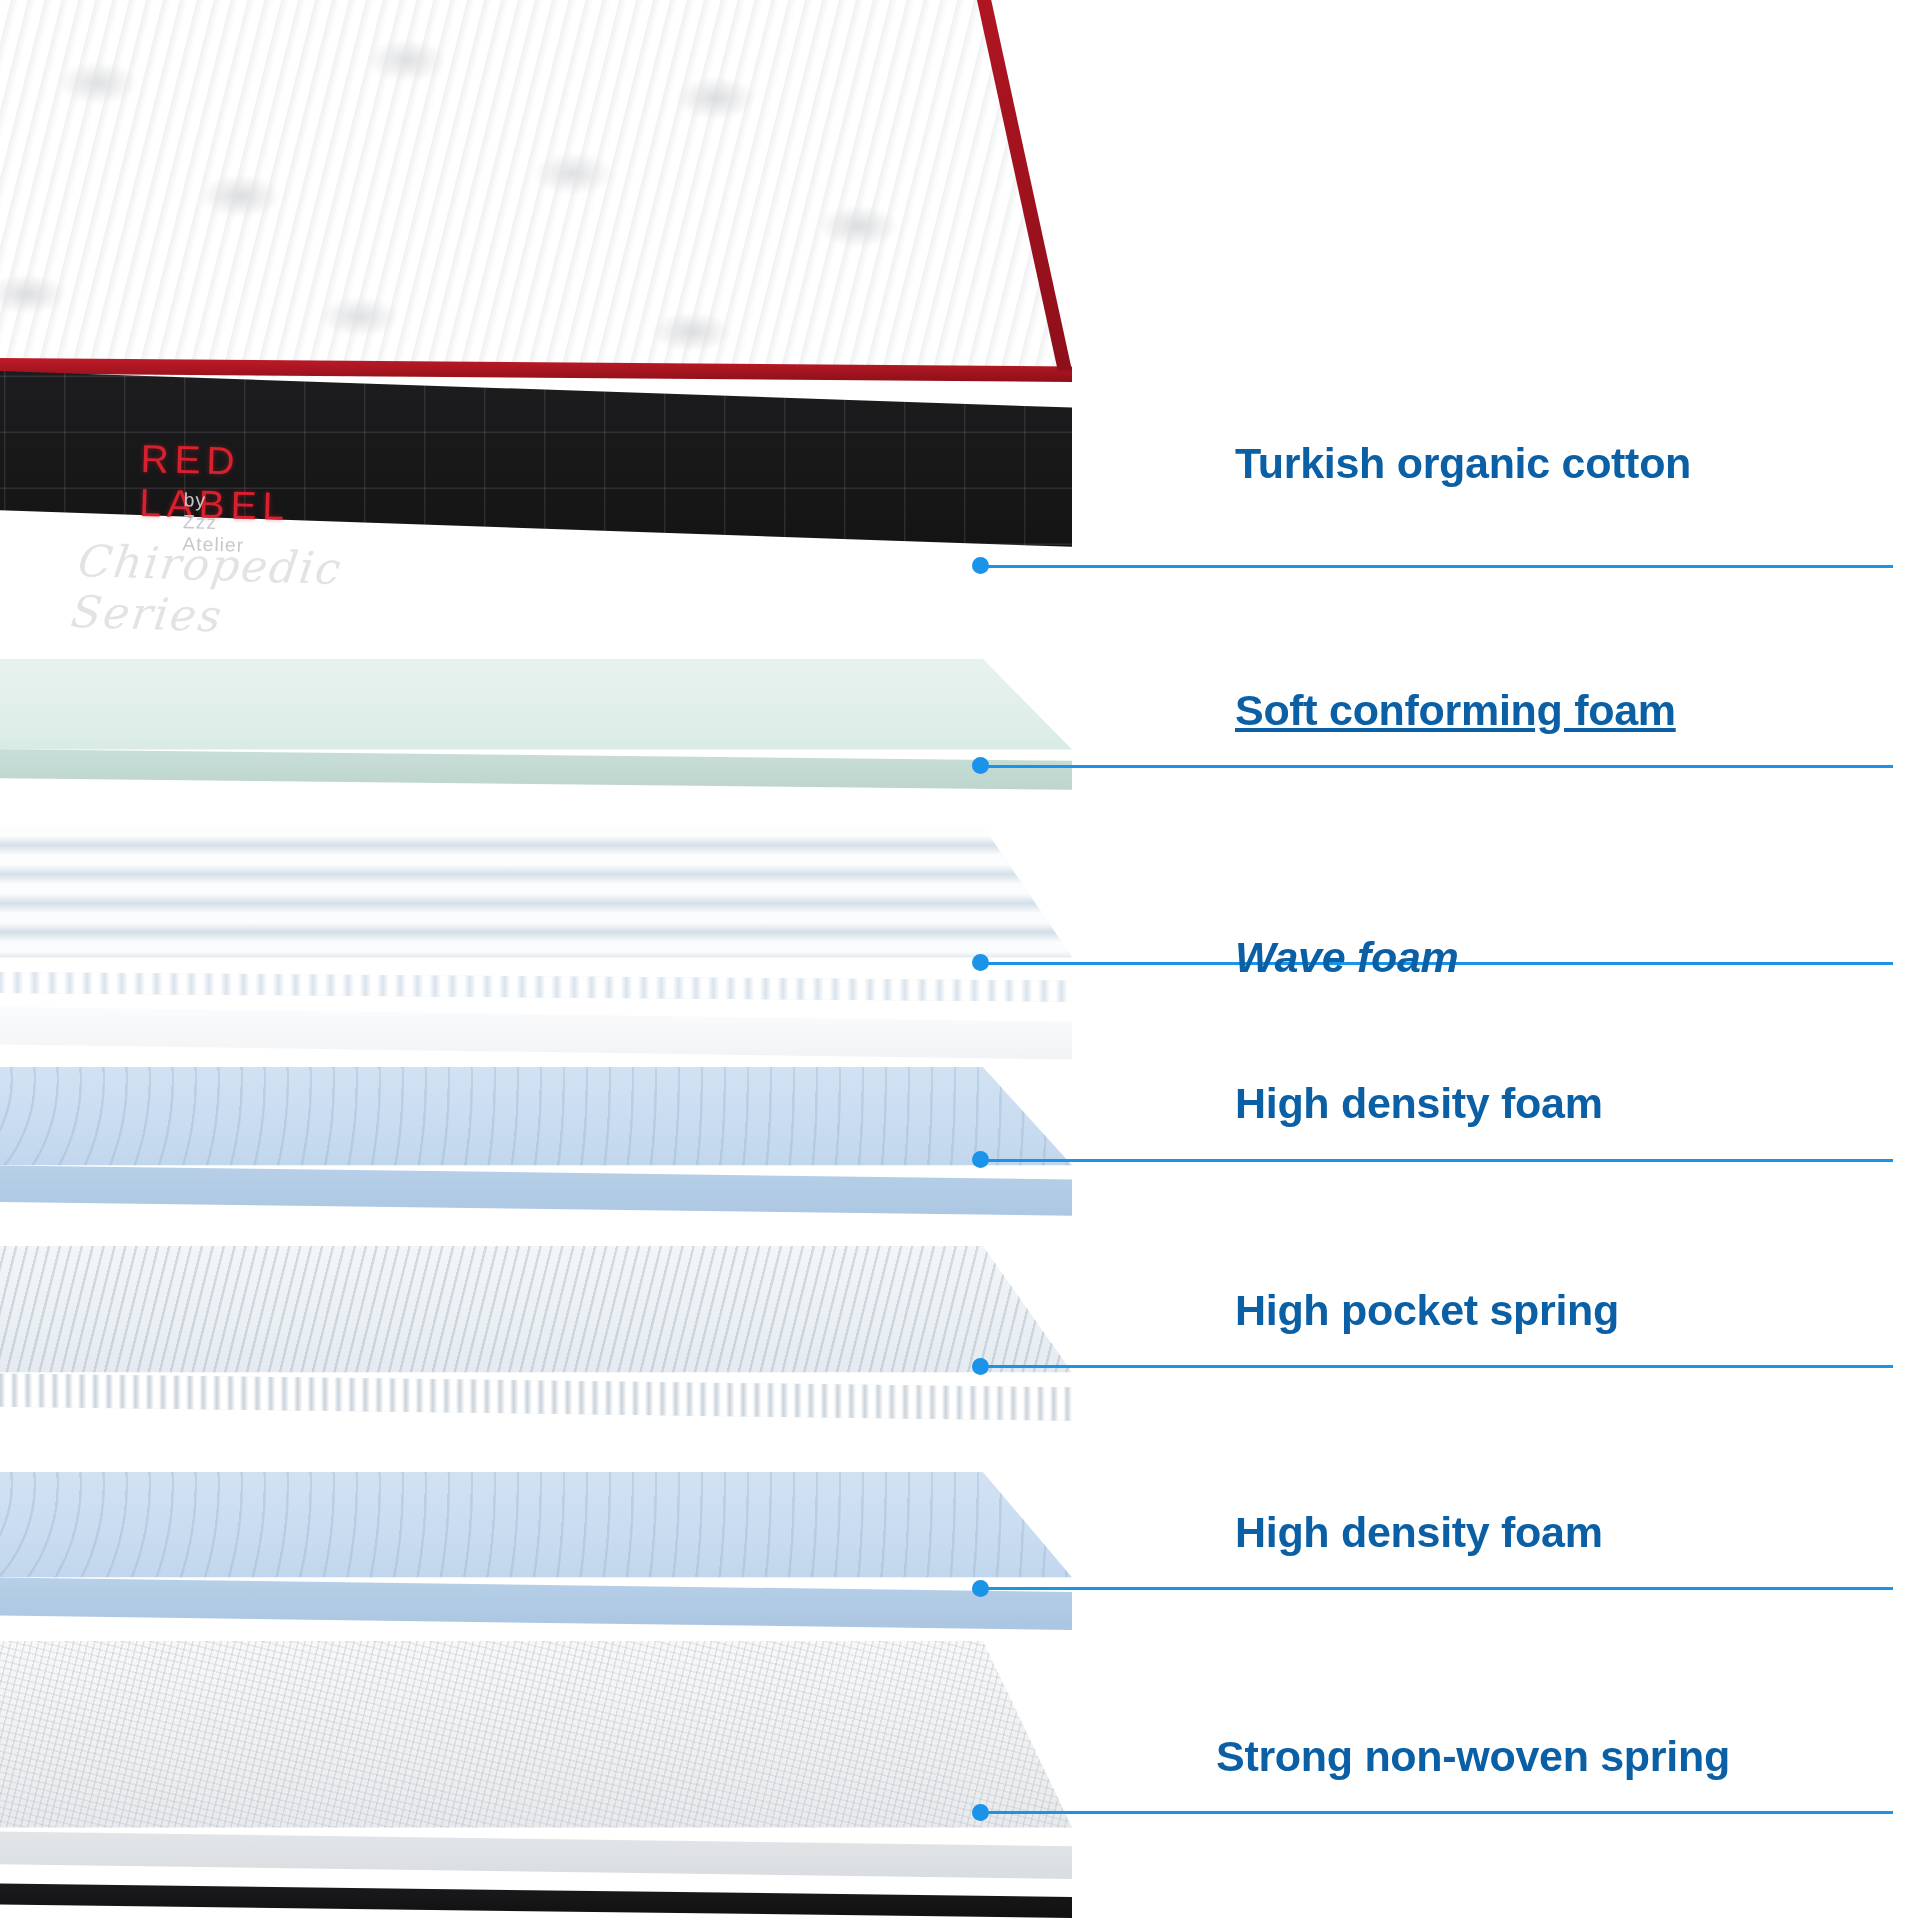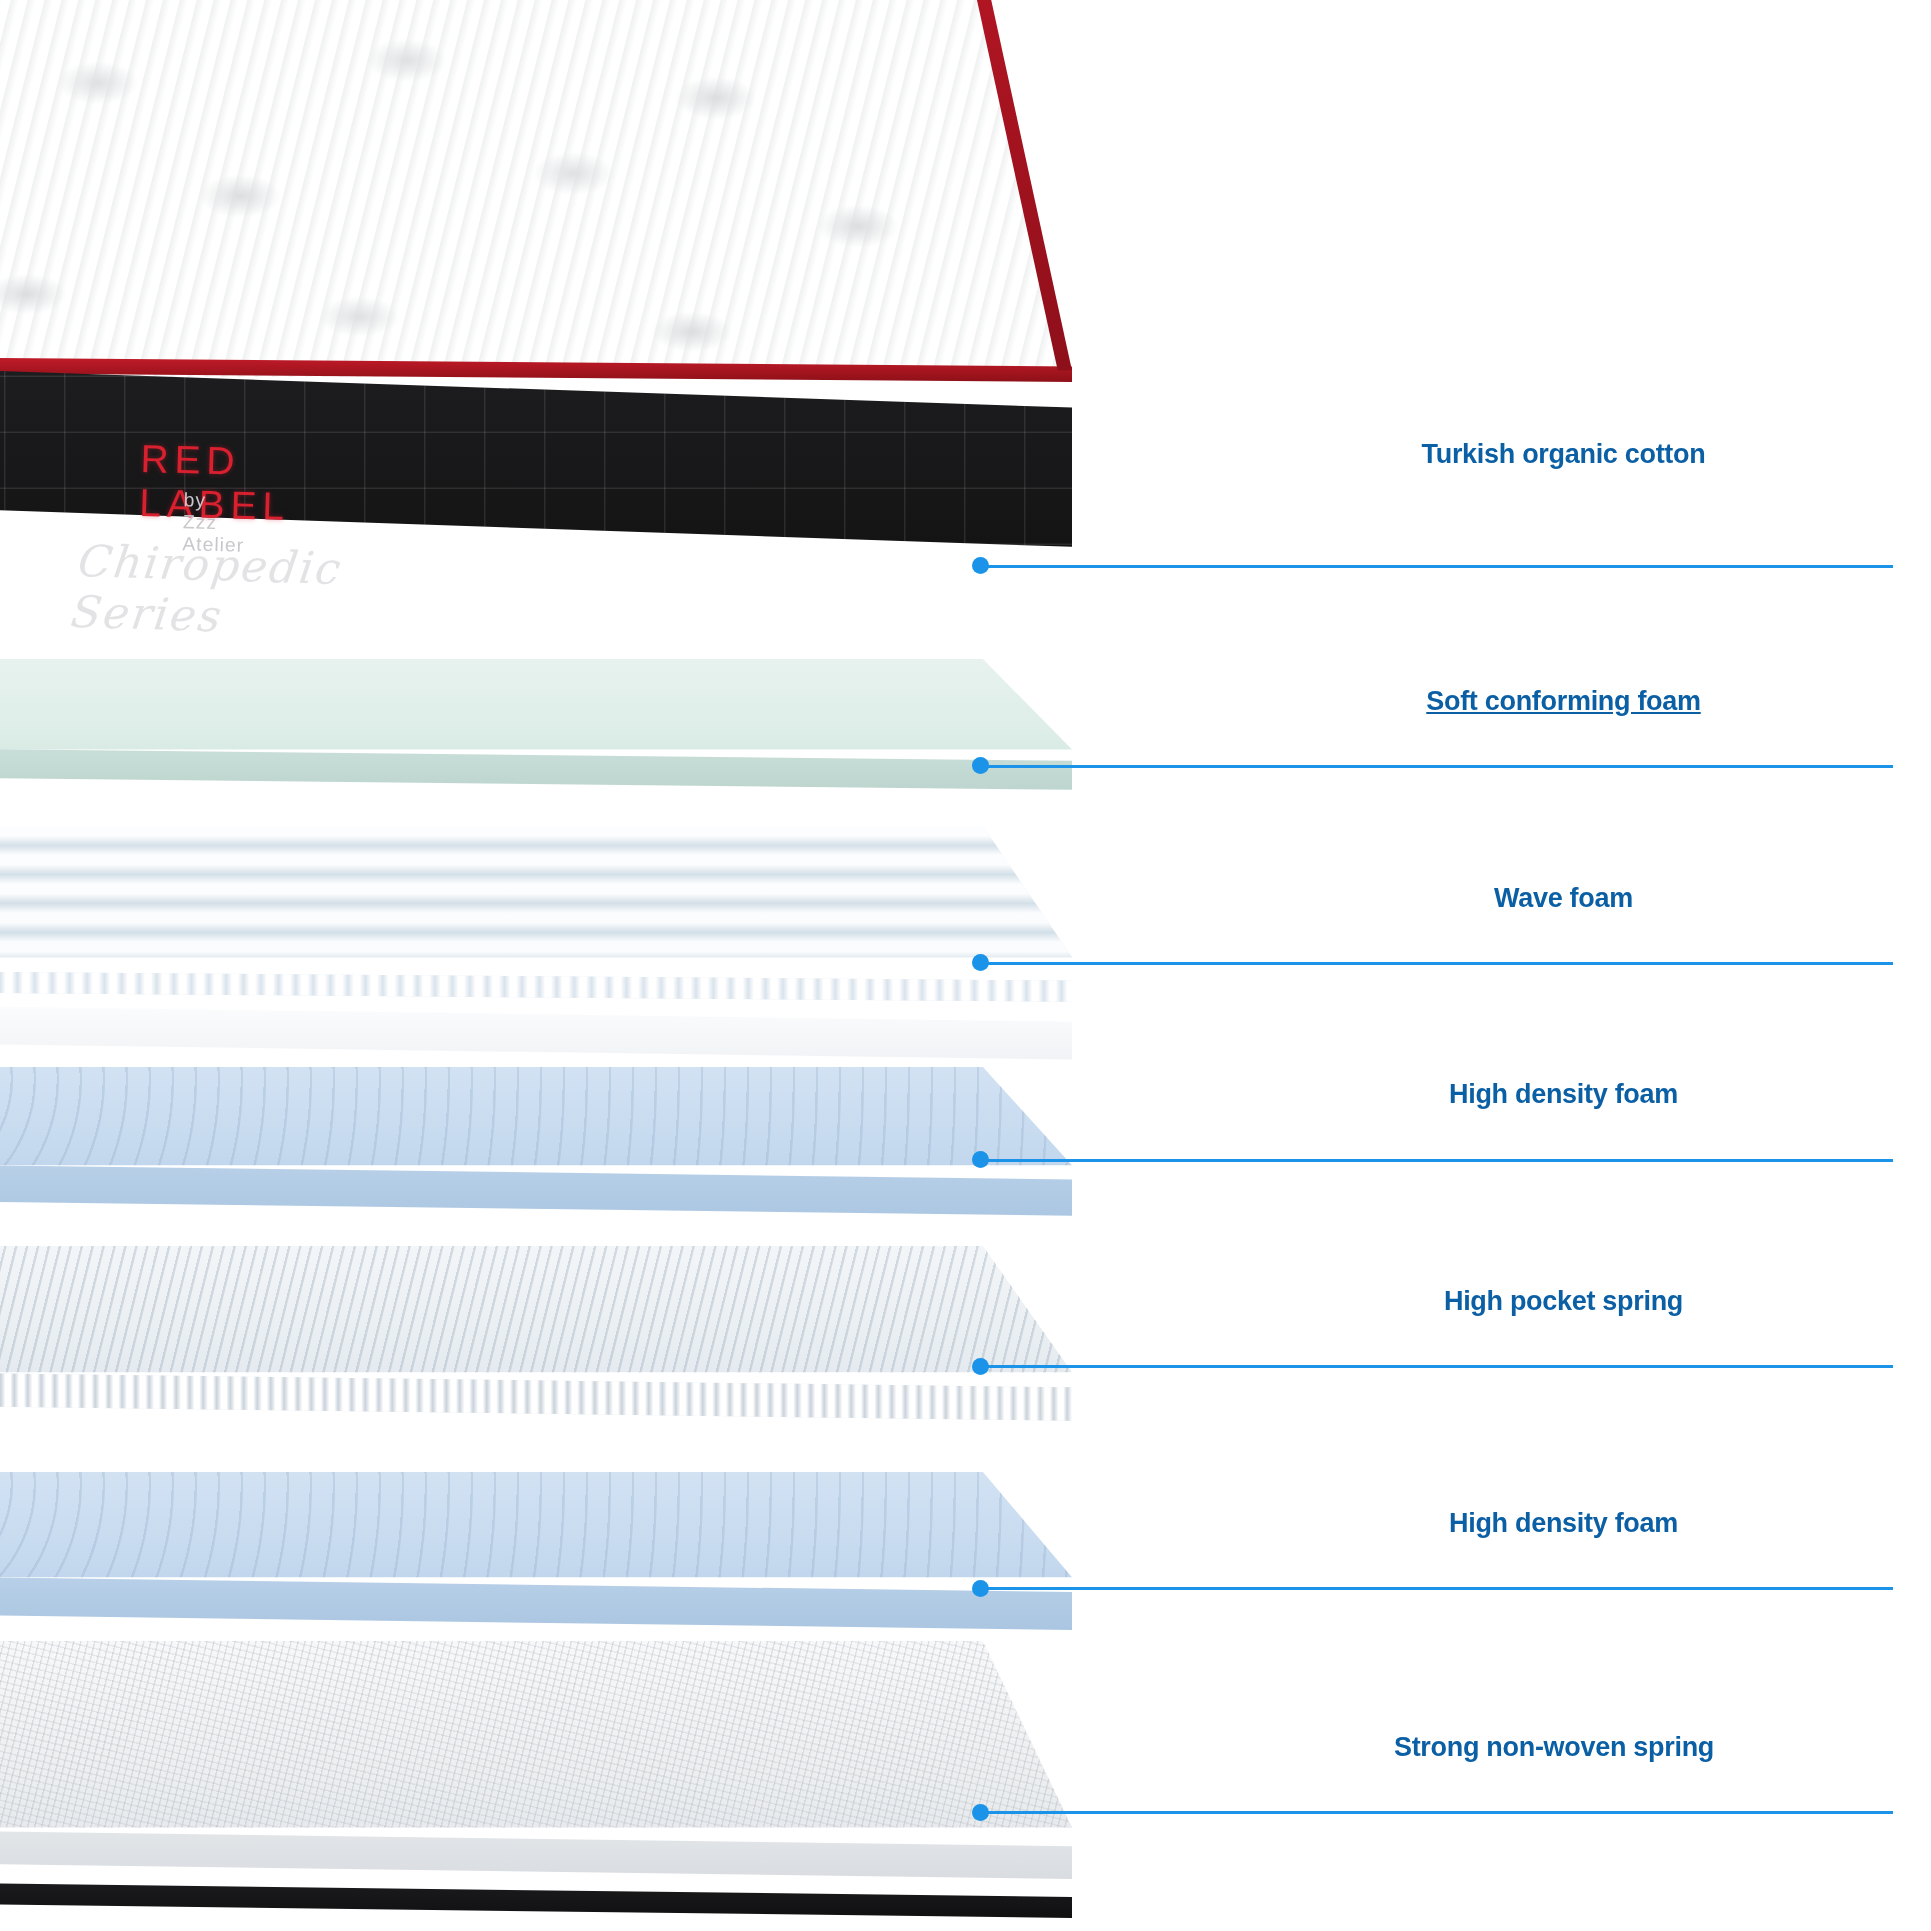--- a/index.html
+++ b/index.html
@@ -131,23 +131,23 @@
     letter-spacing: 1.9px;
     transform: rotate(1.8deg) skewX(-6deg);
   }
 
   
   .lbl {
     position: absolute;
     color: #0b5fa4;
     font-weight: bold;
     font-family: "Liberation Sans", sans-serif;
-    font-size: 27px;
+    font-size: 43px;
     line-height: 1.14;
-    text-align: center;
+    text-align: left;
     letter-spacing: -0.3px;
   }
   .leader-line {
     position: absolute;
     height: 2.9px;
     background: #1a93e8;
   }
   .leader-dot {
     position: absolute;
     width: 17.4px;
@@ -270,21 +270,21 @@
     <div class="leader-dot" style="left:972px; top:757px;"></div>
     <div class="leader-line" style="left:987px; top:765px; width:906px;"></div>
     <div class="lbl" style="right:39px; top:686px; width:657px;text-decoration:underline;">
       <div>Soft conforming foam</div>
     </div>
   </div>
 
   <div>
     <div class="leader-dot" style="left:972px; top:954px;"></div>
     <div class="leader-line" style="left:987px; top:962px; width:906px;"></div>
-    <div class="lbl" style="right:39px; top:883px; width:657px;">
+    <div class="lbl" style="right:39px; top:933px; width:657px;font-style:italic;">
       <div>Wave foam</div>
     </div>
   </div>
 
   <div>
     <div class="leader-dot" style="left:972px; top:1151px;"></div>
     <div class="leader-line" style="left:987px; top:1159px; width:906px;"></div>
     <div class="lbl" style="right:39px; top:1079px; width:657px;">
       <div>High density foam</div>
     </div>

